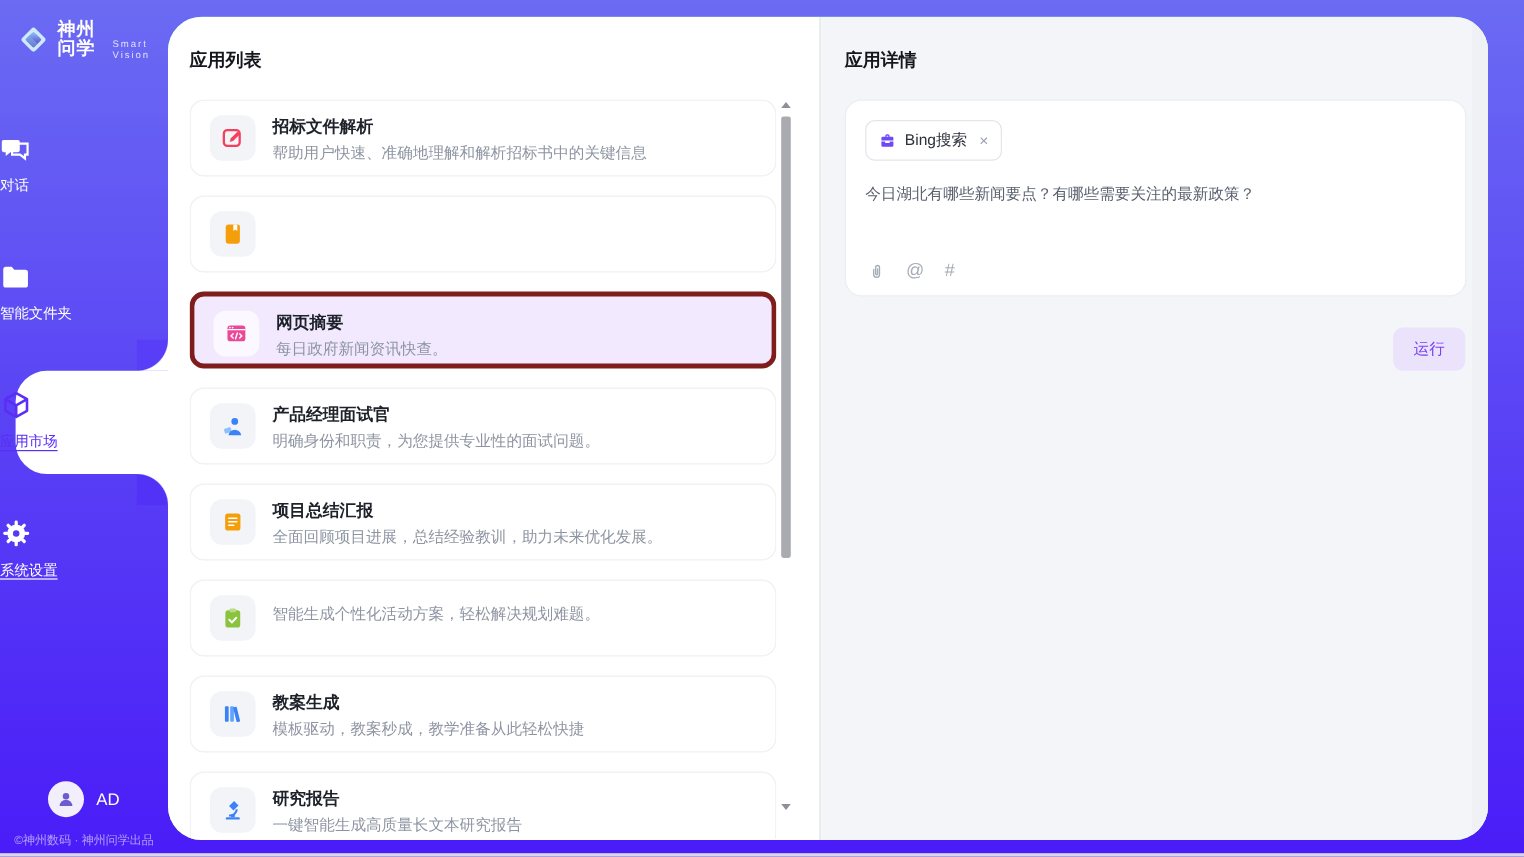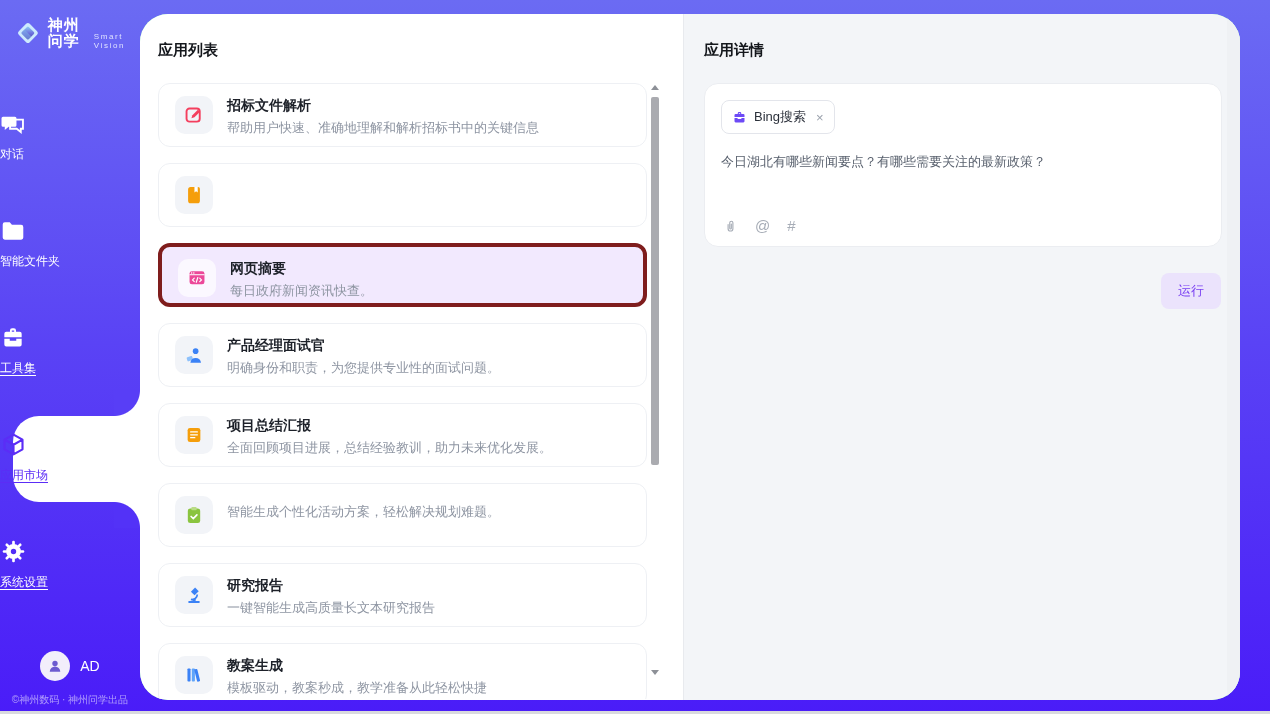--- a/index.html
+++ b/index.html
@@ -97,27 +97,20 @@
         <path fill="none" stroke="#fff" stroke-width="1.7" d="M9.3 8h11.9v8.4h-2v3l-3.8-3H9.3z"></path>
       </svg>
       <span class="nav-label">对话</span>
     </div>
     <div class="nav-item">
       <svg class="nav-icon" width="26" height="26" viewBox="0 0 24 24">
         <path fill="#fff" d="M2.5 6A2 2 0 0 1 4.5 4H9l2 2.2h8.5A2 2 0 0 1 21.5 8.2V18a2 2 0 0 1-2 2h-15a2 2 0 0 1-2-2z"></path>
       </svg>
       <span class="nav-label">智能文件夹</span>
     </div>
-    <div class="nav-item">
-      <svg class="nav-icon" width="26" height="26" viewBox="0 0 24 24">
-        <path fill="#fff" fill-rule="evenodd" d="M9.2 6.2V5a2 2 0 0 1 2-2h1.6a2 2 0 0 1 2 2v1.2h3.4A1.8 1.8 0 0 1 20 8v3.2H4V8a1.8 1.8 0 0 1 1.8-1.8zM10.9 5v1.2h2.2V5z"></path>
-        <path fill="#fff" d="M4 12.8h5v1.7h6v-1.7h5V18a1.8 1.8 0 0 1-1.8 1.8H5.8A1.8 1.8 0 0 1 4 18z"></path>
-      </svg>
-      <span class="nav-label u">工具集</span>
-    </div>
     <div class="nav-item active">
       <div class="bubble"></div>
       <svg class="nav-icon" width="27" height="27" viewBox="0 0 24 24">
         <path fill="none" stroke="currentColor" stroke-width="1.9" stroke-linejoin="round" d="M12 3.2 20 7.7v8.6l-8 4.5-8-4.5V7.7zM4 7.7l8 4.5 8-4.5M12 21v-8.8"></path>
       </svg>
       <span class="nav-label u">应用市场</span>
     </div>
     <div class="nav-item">
       <svg class="nav-icon" width="27" height="27" viewBox="0 0 24 24">
         <g fill="#fff">
@@ -228,43 +221,43 @@
           </svg>
         </div>
         <div class="card-text">
           <div class="card-desc">智能生成个性化活动方案，轻松解决规划难题。</div>
         </div>
       </div>
 
       <div class="card">
         <div class="tile">
           <svg width="20" height="20" viewBox="0 0 22 22">
+            <rect x="3.8" y="3.8" width="3.4" height="14.4" rx=".9" fill="#3b82f6"></rect>
+            <rect x="8.6" y="3.8" width="3.4" height="14.4" rx=".9" fill="#60a5fa"></rect>
+            <rect x="12.8" y="4.4" width="3.4" height="14" rx=".9" fill="#3b82f6" transform="rotate(-14 14.5 11.4)"></rect>
+          </svg>
+        </div>
+        <div class="card-text">
+          <div class="card-title">教案生成</div>
+          <div class="card-desc">模板驱动，教案秒成，教学准备从此轻松快捷</div>
+        </div>
+      </div>
+
+      <div class="card">
+        <div class="tile">
+          <svg width="20" height="20" viewBox="0 0 22 22">
             <path fill="#3b82f6" d="M12.2 2.8l4 4-4.6 4.6-4-4z"></path>
             <path fill="none" stroke="#3b82f6" stroke-width="1.9" d="M14.6 10.4a5.6 5.6 0 0 1-7 5.4"></path>
             <rect x="4.6" y="17.6" width="12.8" height="2.2" rx="1.1" fill="#3b82f6"></rect>
             <rect x="9.4" y="15" width="3.4" height="2.6" fill="#3b82f6"></rect>
           </svg>
         </div>
         <div class="card-text">
           <div class="card-title">研究报告</div>
           <div class="card-desc">一键智能生成高质量长文本研究报告</div>
-        </div>
-      </div>
-
-      <div class="card">
-        <div class="tile">
-          <svg width="20" height="20" viewBox="0 0 22 22">
-            <rect x="3.8" y="3.8" width="3.4" height="14.4" rx=".9" fill="#3b82f6"></rect>
-            <rect x="8.6" y="3.8" width="3.4" height="14.4" rx=".9" fill="#60a5fa"></rect>
-            <rect x="12.8" y="4.4" width="3.4" height="14" rx=".9" fill="#3b82f6" transform="rotate(-14 14.5 11.4)"></rect>
-          </svg>
-        </div>
-        <div class="card-text">
-          <div class="card-title">教案生成</div>
-          <div class="card-desc">模板驱动，教案秒成，教学准备从此轻松快捷</div>
         </div>
       </div>
 
     </div>
 
     <div class="scrollbar">
       <div class="sb-btn sb-up">
           <div class="tri-up"></div>
         </div>
       <div class="sb-thumb"></div>

